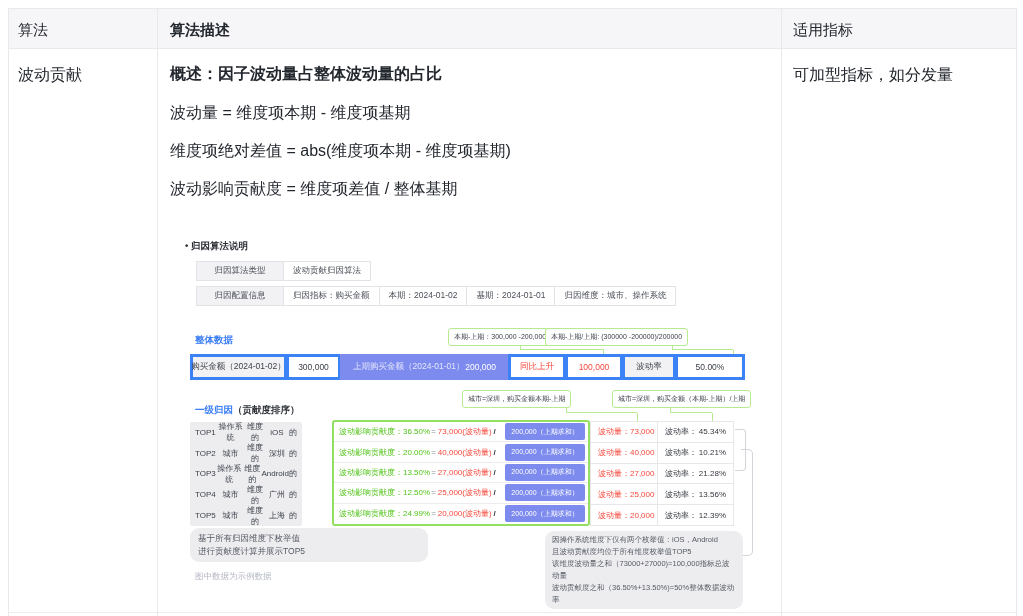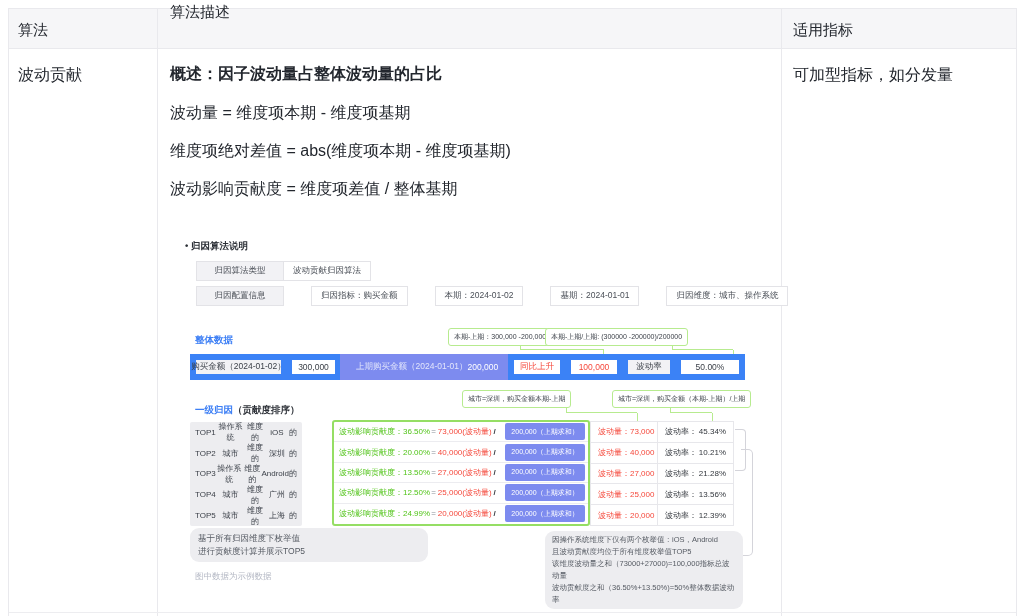--- a/index.html
+++ b/index.html
@@ -24,21 +24,21 @@
 
   .sec-title{font-size:9.5px;font-weight:bold;color:#3d7ff5;}
   .sec-title .suffix{color:#2b2f36;}
 
   .callout{border:1px solid #b7eb8f;border-radius:3px;background:#fff;color:#3a3f47;
            font-size:7px;line-height:12px;padding:2px 5px;white-space:nowrap;}
   .gl-elbow{border-left:1px solid #b7eb8f;border-bottom:1px solid #b7eb8f;box-sizing:border-box;}
   .gl-stub{width:1px;background:#b7eb8f;}
 
   .d-row{display:flex;align-items:stretch;}
-  .d-cell{display:flex;align-items:center;justify-content:center;border:6px solid #3b82f6;margin-left:-1px;
+  .d-cell{display:flex;align-items:center;justify-content:center;border:3px solid #3b82f6;margin-left:-1px;
           height:26px;font-size:8.5px;background:#fff;box-sizing:border-box;white-space:nowrap;color:#3a3f47;}
   .d-cell.gray{background:#f2f2f5;}
   .d-cell.blue{background:#7d8bef;border-color:#7d8bef;justify-content:space-between;padding:0 10px;}
   .d-cell.blue .b-lbl{color:rgba(255,255,255,.78);}
   .d-cell.blue .b-val{color:#fff;}
   .d-cell.red{color:#f5483b;}
 
   
   .dim-panel{background:#ededf0;border-radius:2px;}
   .trow{display:flex;align-items:center;height:20.8px;padding:0 5px;font-size:8px;color:#3a3f47;box-sizing:border-box;}
@@ -78,21 +78,21 @@
 
 <div class="screen">
 
   <div class="abs outer-border"></div>
   <div class="abs hdr-bg"></div>
   <div class="abs vline" style="left:157px;"></div>
   <div class="abs vline" style="left:781px;"></div>
   <div class="abs row-sep"></div>
 
   <div class="abs h-label nw" style="left:18px;top:21px;">算法</div>
-  <div class="abs h-label nw" style="left:170px;top:3px;">算法描述</div>
+  <div class="abs h-label nw" style="left:170px;top:21px;font-weight:bold;">算法描述</div>
   <div class="abs h-label nw" style="left:793px;top:21px;">适用指标</div>
 
   <div class="abs cell-text nw" style="left:18px;top:65px;">波动贡献</div>
   <div class="abs cell-text nw" style="left:793px;top:65px;">可加型指标，如分发量</div>
 
   <div class="abs cell-text nw" style="left:170px;top:103px;">波动量 = 维度项本期 - 维度项基期</div>
   <div class="abs cell-text bold nw" style="left:170px;top:64px;">概述：因子波动量占整体波动量的占比</div>
   <div class="abs cell-text nw" style="left:170px;top:141px;">维度项绝对差值 = abs(维度项本期 - 维度项基期)</div>
   <div class="abs cell-text nw" style="left:170px;top:179px;">波动影响贡献度 = 维度项差值 / 整体基期</div>
 
@@ -101,21 +101,21 @@
     <div class="abs sec-bullet nw" style="left:185px;top:240px;">
       <span>•</span>
       <span>归因算法说明</span>
     </div>
 
     <div class="abs cfg-row" style="left:196px;top:261px;">
       <div class="cfg-cell lbl">归因算法类型</div>
       <div class="cfg-cell">波动贡献归因算法</div>
     </div>
 
-    <div class="abs cfg-row" style="left:196px;top:286px;gap:28px;">
+    <div class="abs cfg-row" style="left:196px;top:286px;">
       <div class="cfg-cell lbl">归因配置信息</div>
       <div class="cfg-cell">归因指标：购买金额</div>
       <div class="cfg-cell">本期：2024-01-02</div>
       <div class="cfg-cell">基期：2024-01-01</div>
       <div class="cfg-cell">归因维度：城市、操作系统</div>
     </div>
 
     <div class="abs sec-title nw" style="left:195px;top:334px;">整体数据</div>
     <div class="abs callout" style="left:448px;top:328px;">本期-上期：300,000 -200,000</div>
     <div class="abs callout" style="left:545px;top:328px;">本期-上期/上期: (300000 -200000)/200000</div>

